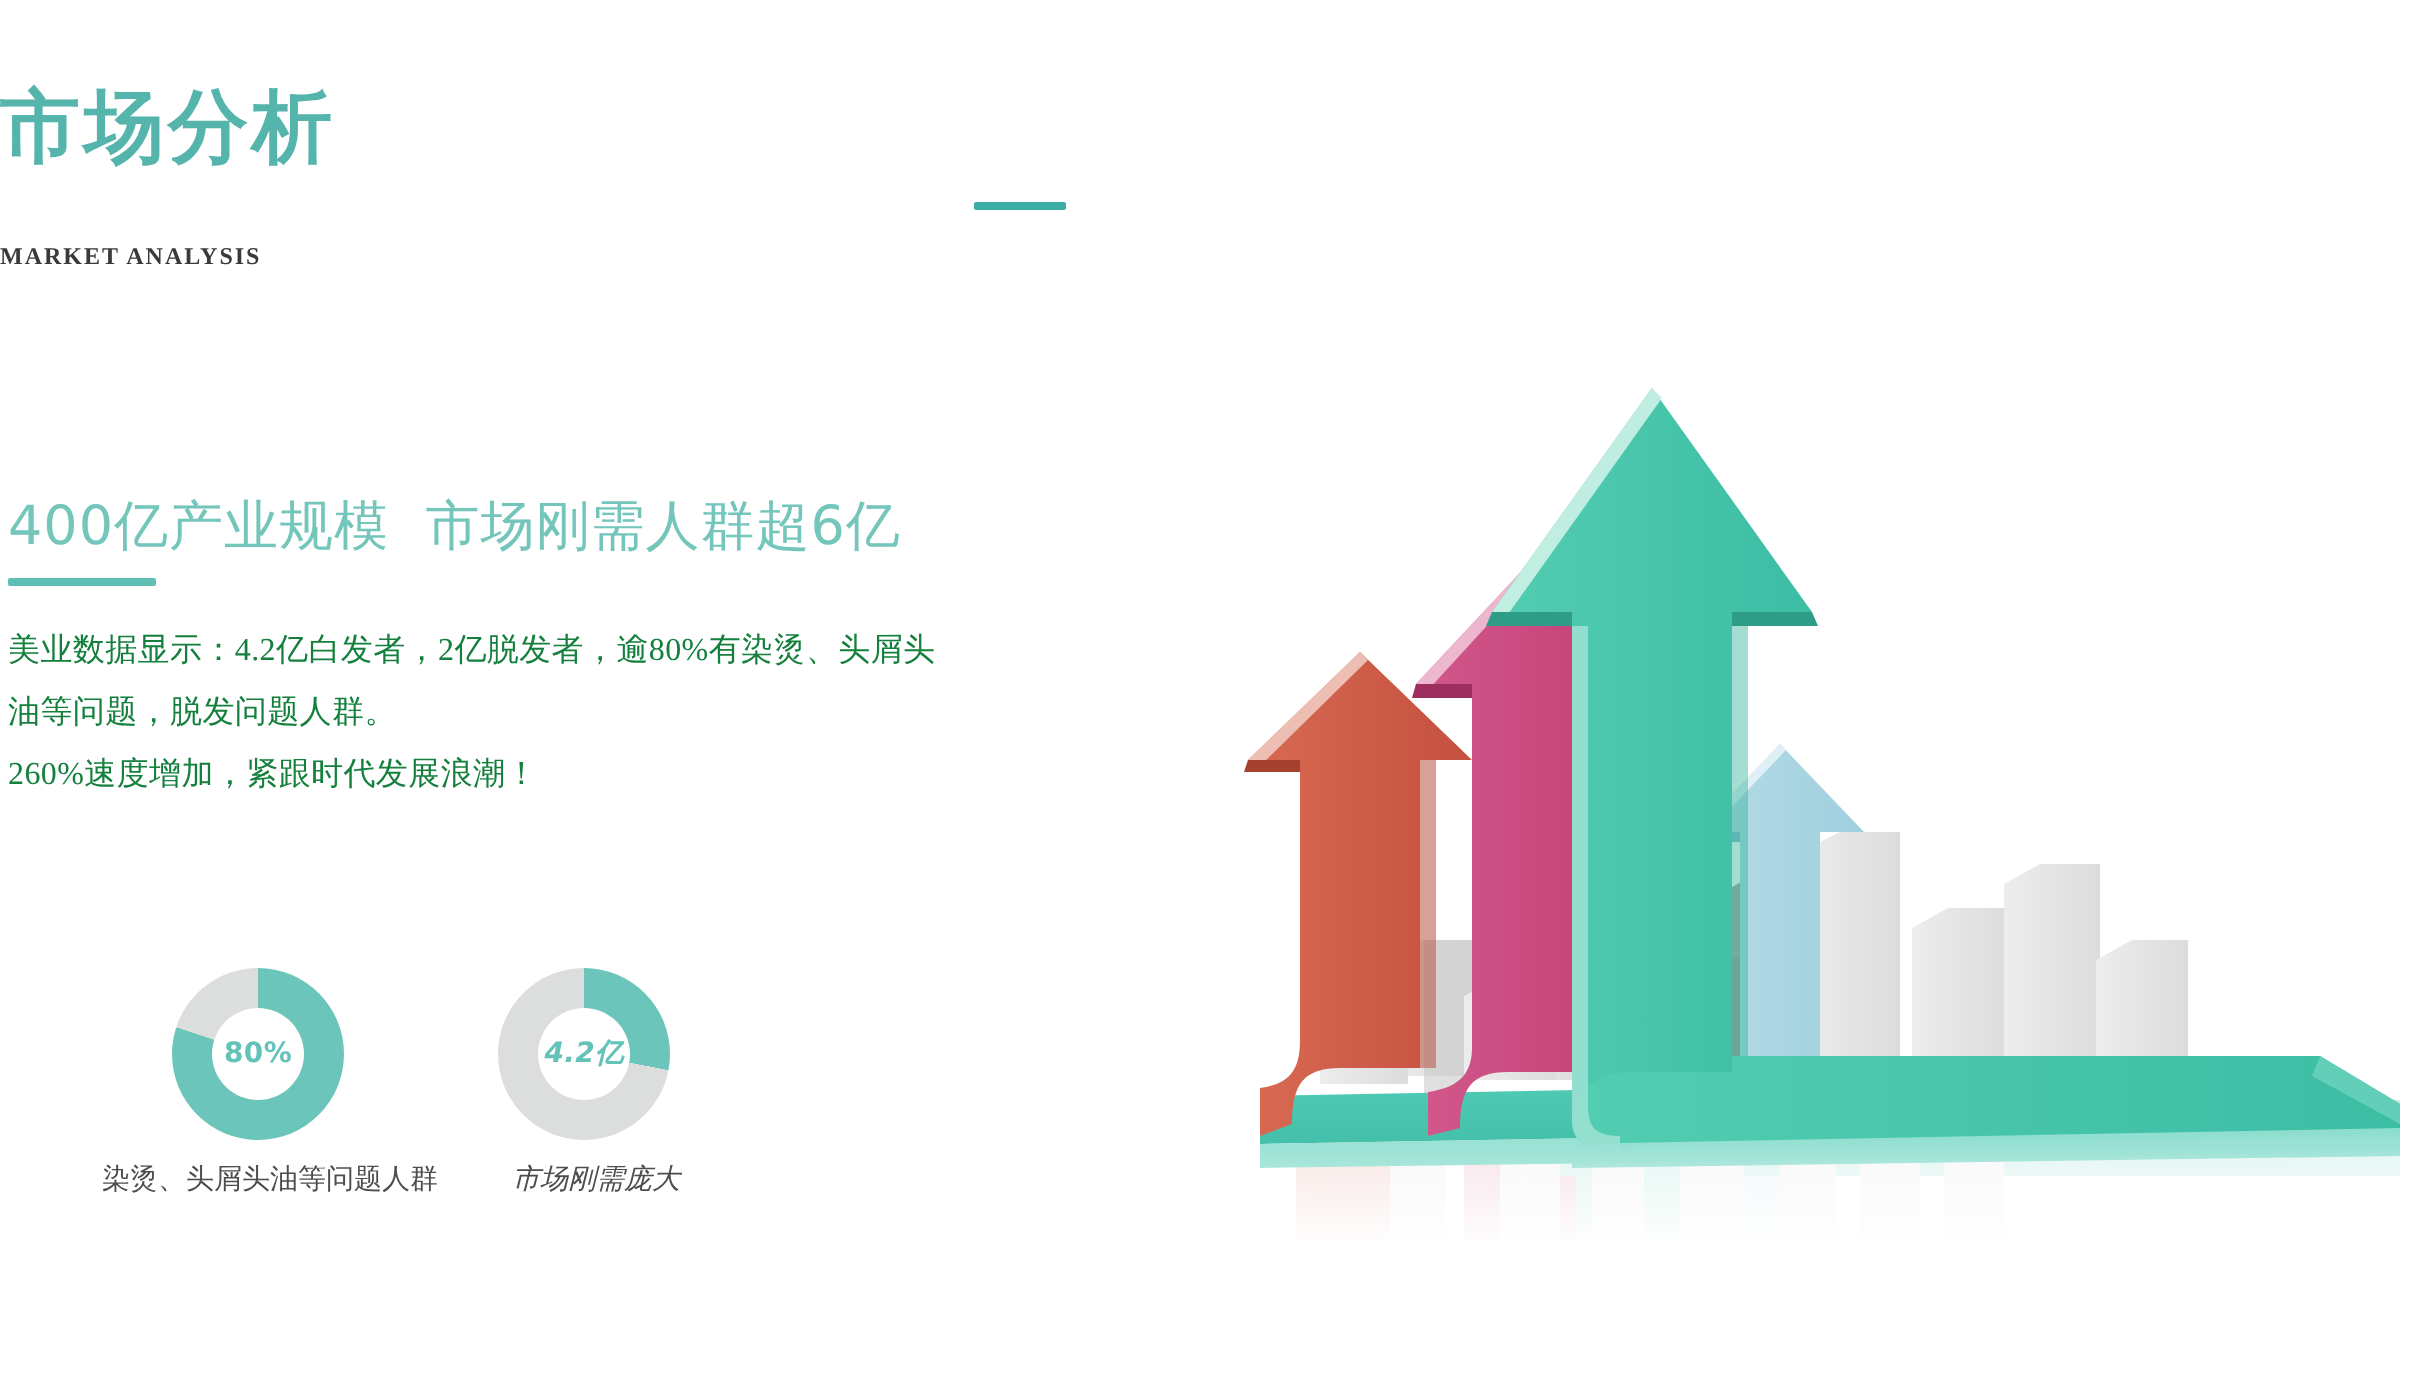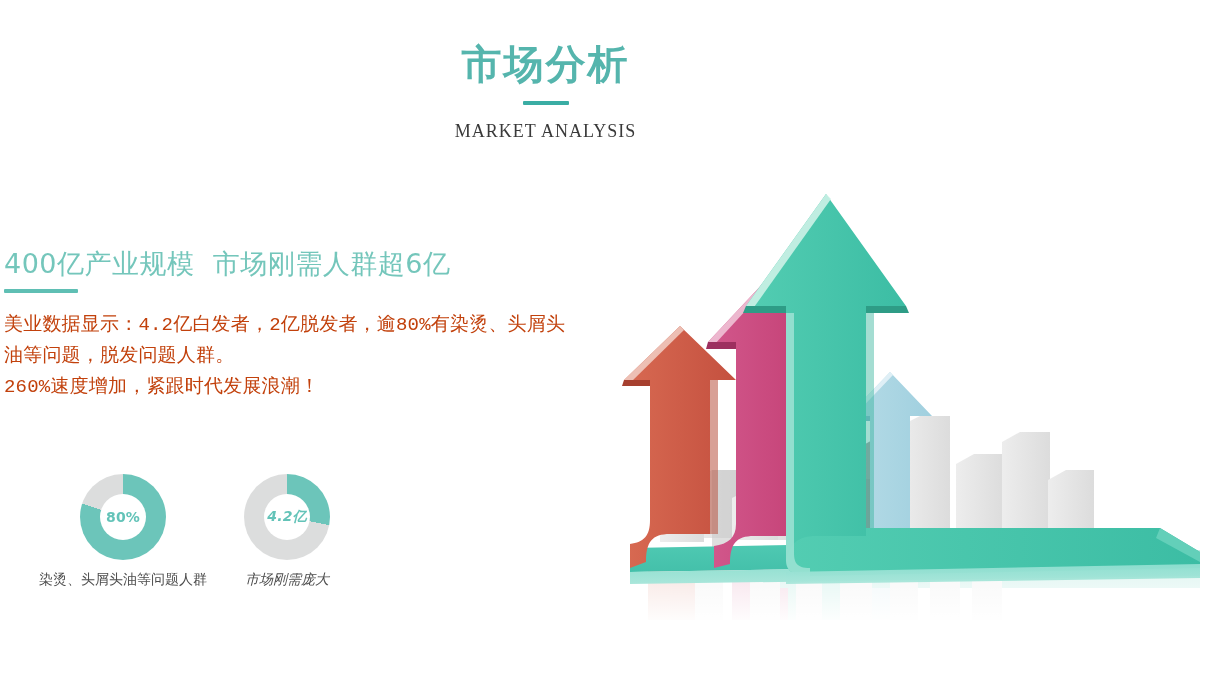--- a/index.html
+++ b/index.html
@@ -5,69 +5,70 @@
   html,body{margin:0;padding:0;}
   body{
     width:1210px;height:699px;
     background:#ffffff;
     font-family:"Liberation Sans","DejaVu Sans",sans-serif;
     overflow:hidden;position:relative;
   }
   .page{position:absolute;inset:0;}
 
   
-  .header{position:absolute;left:0;top:0;width:1019px;text-align:center;padding-left:36px;}
+  .header{position:absolute;left:0;top:0;width:1019px;}
   .header-title{
     font-size:40px;font-weight:700;letter-spacing:2px;
     color:#55b5ad;line-height:1;margin-top:44px;
     font-family:"DejaVu Sans","Liberation Sans",sans-serif;
   }
   .header-rule{
     width:46px;height:4px;background:#3aada4;
     margin:17px auto 0 auto;border-radius:1px;
   }
   .header-sub{
-    margin-top:16px;font-size:18px;font-weight:400;letter-spacing:1px;
+    margin-top:16px;font-size:12px;font-weight:700;letter-spacing:1px;
     color:#3a3a3a;
     font-family:"Liberation Serif","DejaVu Serif",serif;
   }
 
   
   .copy{position:absolute;left:4px;top:248px;width:560px;}
   .copy-heading{
     font-size:27px;color:#74c6bb;font-weight:400;letter-spacing:0.5px;
     line-height:1.2;white-space:pre;
     font-family:"DejaVu Sans","Liberation Sans",sans-serif;
   }
   .copy-underline{
     width:74px;height:4px;background:#5fbfb4;margin-top:9px;border-radius:1px;
   }
   .copy-body{margin-top:17px;}
   .copy-line{
-    font-size:19px;color:#c2410c;line-height:31px;letter-spacing:0.2px;
-    font-family:Liberation Mono, monospace;
+    font-size:16px;color:#15803d;line-height:31px;letter-spacing:0.2px;
+    font-family:Liberation Serif, serif;
     white-space:nowrap;
   }
 
   
-  .stats{position:absolute;left:0;top:474px;width:600px;height:120px;}
+  .stats{position:absolute;left:0;top:484px;width:600px;height:120px;}
   .stat{position:absolute;top:0;text-align:center;}
   .donut{position:relative;width:86px;height:86px;border-radius:50%;margin:0 auto;}
   .donut-hole{
     position:absolute;left:50%;top:50%;transform:translate(-50%,-50%);
     width:46px;height:46px;border-radius:50%;background:#ffffff;
     display:flex;align-items:center;justify-content:center;
   }
   .donut-value{
     font-size:14px;font-weight:700;color:#63c3b8;letter-spacing:0.2px;
     font-family:"DejaVu Sans","Liberation Sans",sans-serif;
   }
   .stat-label{
     margin-top:11px;font-size:14px;color:#4d4d4d;white-space:nowrap;
     font-family:"DejaVu Sans","Liberation Sans",sans-serif;
+    margin-left:12px;
   }
 
   
   .illus{position:absolute;left:600px;top:180px;width:610px;height:440px;}
   .illus svg{display:block;}
 </style>
 </head>
 <body>
 
 <div class="page">

